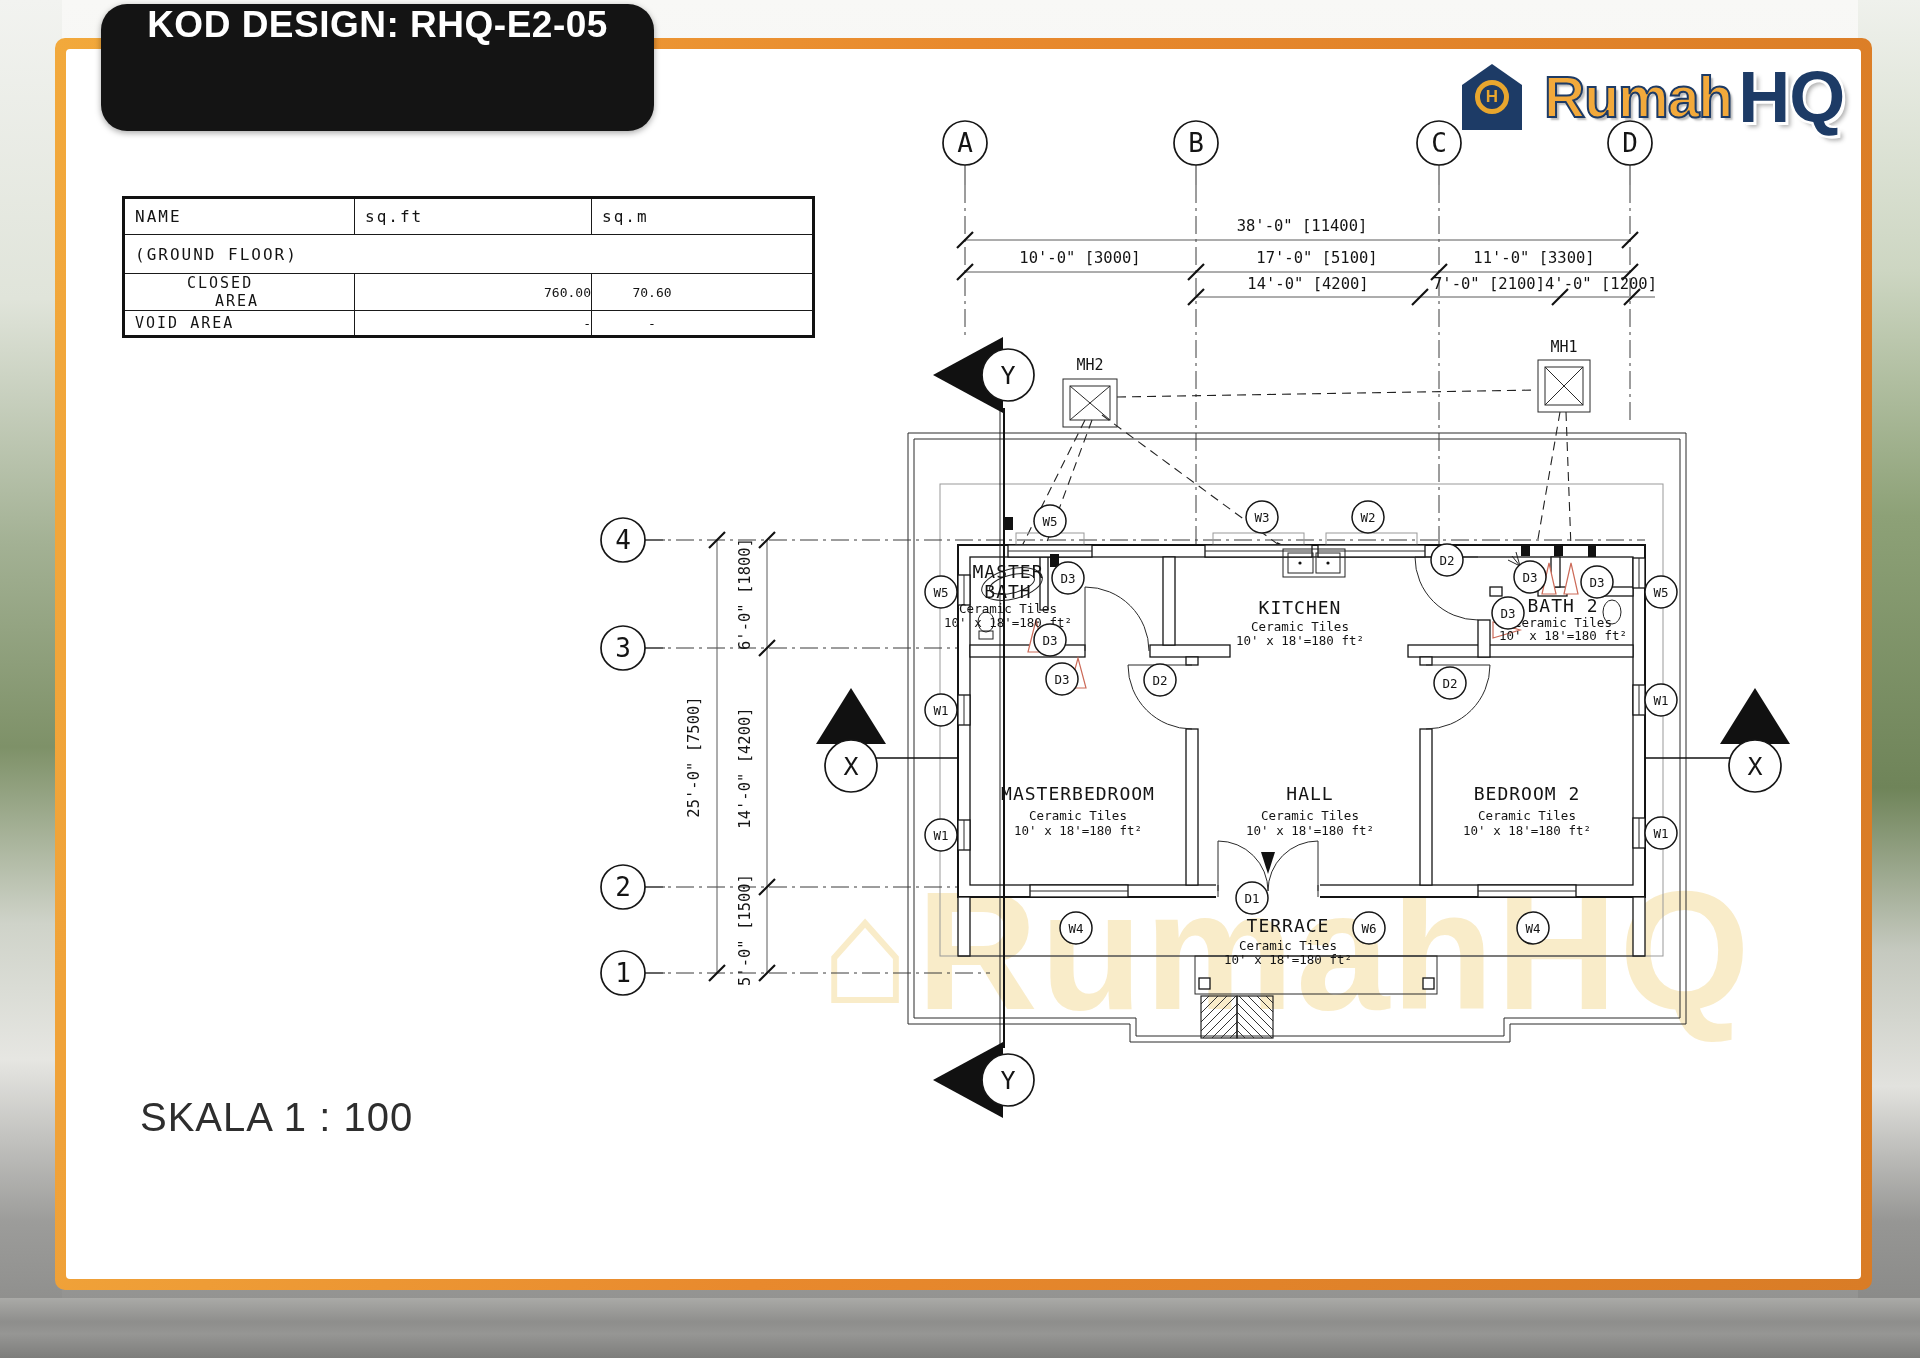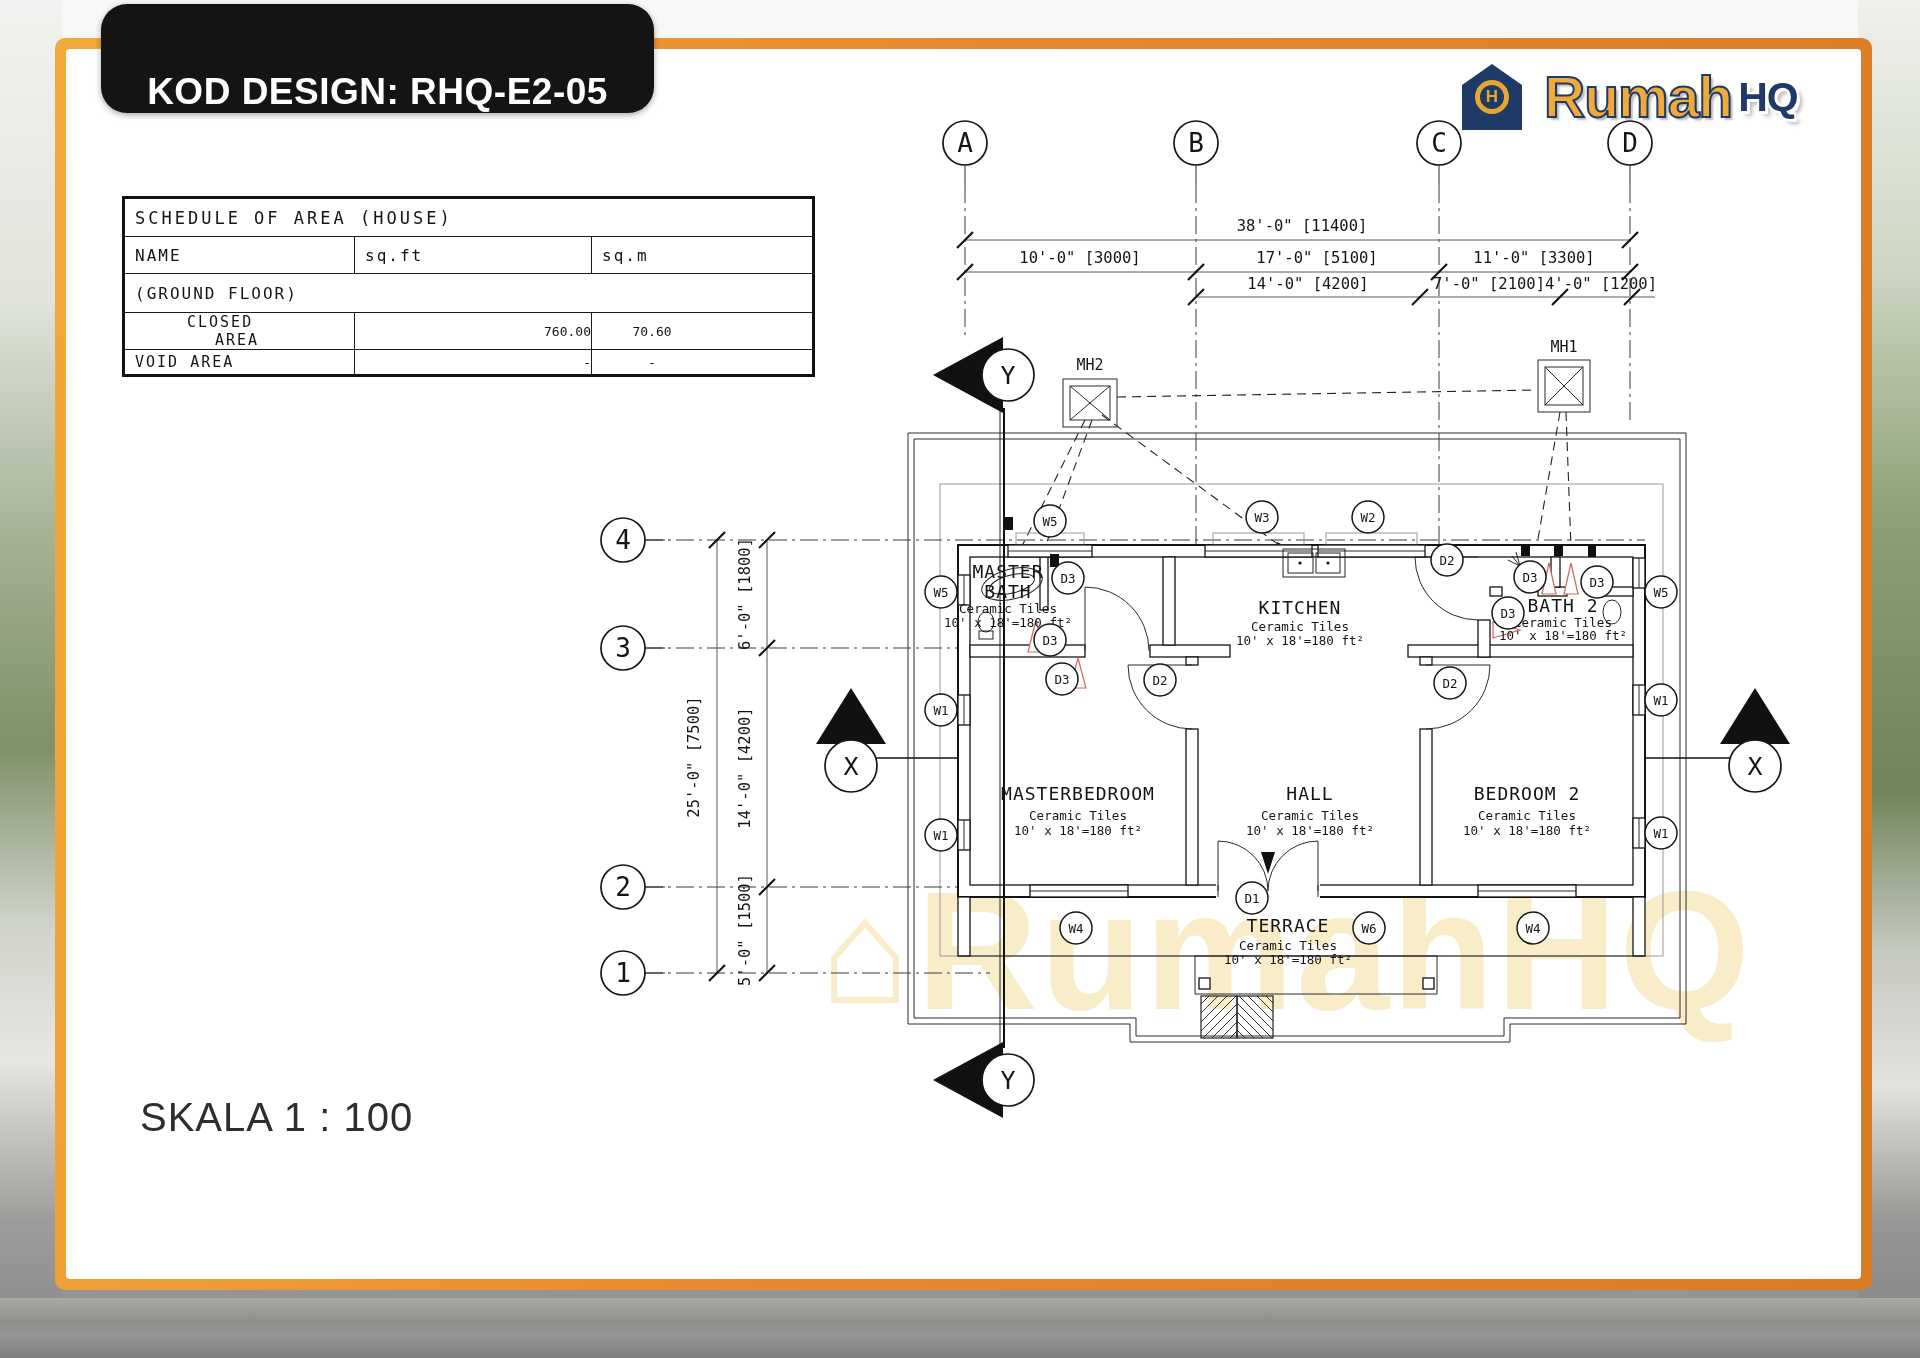--- a/index.html
+++ b/index.html
@@ -12,37 +12,37 @@
   #bg-left{left:0;background:linear-gradient(180deg,#f2f3f0 0%,#e0e4da 22%,#a3b194 40%,#7e9168 55%,#cfd3c9 68%,#e6e6e2 78%,#9c9c9a 90%,#868684 100%);}
   #bg-right{right:0;background:linear-gradient(180deg,#eff1ec 0%,#cdd6c2 20%,#8da177 38%,#6f8459 58%,#c5c9bf 70%,#e2e2de 80%,#969694 90%,#828280 100%);}
   #bg-pavement{position:absolute;left:0;top:1298px;width:1920px;height:60px;
     background:linear-gradient(180deg,#aaaaa7 0%,#8e8e8c 40%,#969694 60%,#7d7d7b 100%);}
   #sheet-frame{
     position:absolute;left:55px;top:38px;width:1817px;height:1252px;border-radius:10px;
     background:linear-gradient(100deg,#f2a93c 0%,#e8892d 45%,#d97c26 100%);
   }
   #sheet{position:absolute;left:11px;top:11px;right:11px;bottom:11px;background:#fff;border-radius:4px;}
   #design-badge{
-    position:absolute;left:101px;top:4px;width:553px;height:109px;border-radius:26px;
-    background:#141414;display:flex;align-items:flex-end;justify-content:center;z-index:30;
+    position:absolute;left:101px;top:4px;width:553px;height:127px;border-radius:26px;
+    background:#141414;display:flex;align-items:flex-start;justify-content:center;z-index:30;
     box-shadow:0 2px 6px rgba(0,0,0,.35);
   }
   #design-badge span{color:#fff;font-size:37px;font-weight:bold;letter-spacing:.5px;}
   
   #logo{position:absolute;left:1462px;top:58px;height:78px;display:flex;align-items:center;z-index:25;}
   #logo-house{
     width:60px;height:66px;background:#1d3b66;position:relative;margin-right:8px;
     clip-path:polygon(50% 0,100% 32%,100% 100%,0 100%,0 32%);
     filter:drop-shadow(2px 2px 0 rgba(255,255,255,.8));
   }
   #logo-ring{position:absolute;left:13px;top:16px;width:24px;height:24px;border:5px solid #e8a62e;border-radius:50%;
     color:#e8a62e;font-size:17px;font-weight:bold;display:flex;align-items:center;justify-content:center;}
   .logo-word-1{font-size:57px;font-weight:800;color:#f2a93b;letter-spacing:-1px;
     -webkit-text-stroke:2px #1d3b66;text-shadow:3px 3px 2px rgba(60,60,60,.35);margin-left:14px;}
-  .logo-word-2{font-size:41px;font-weight:800;color:#1d3b66;letter-spacing:-1px;margin-left:6px;
+  .logo-word-2{font-size:72px;font-weight:800;color:#1d3b66;letter-spacing:-1px;margin-left:6px;
     text-shadow:3px 3px 0 #ffffff,-2px -2px 0 #ffffff,2px -2px 0 #ffffff,-2px 2px 0 #ffffff,5px 5px 4px rgba(60,60,60,.4);}
   
   #schedule{position:absolute;left:122px;top:196px;z-index:20;}
   table.sched{border-collapse:collapse;border:3px solid #111;table-layout:fixed;width:690px;background:#fff;}
   table.sched td{border:1.6px solid #1a1a1a;font-family:"DejaVu Sans Mono",monospace;color:#141414;
     padding:0 0 0 10px;vertical-align:middle;overflow:hidden;}
   td.t-title{font-size:17px;letter-spacing:3px;}
   td.t-head{font-size:16px;letter-spacing:2px;}
   td.t-name{font-size:15px;letter-spacing:2px;}
   td.t-name .l2{display:block;padding-left:28px;}
@@ -110,23 +110,20 @@
 </div>
 
 <div id="schedule">
   <table class="sched">
     <colgroup>
         <col style="width:231px">
         <col style="width:237px">
         <col style="width:222px">
       </colgroup>
     <tbody>
-        <tr style="height:39px">
-          <td colspan="3" class="t-title">SCHEDULE OF AREA (HOUSE)</td>
-        </tr>
     <tr style="height:37px">
       <td class="t-head">NAME</td>
       <td class="t-head">sq.ft</td>
       <td class="t-head">sq.m</td>
     </tr>
     <tr style="height:39px">
           <td colspan="3" class="t-head">(GROUND FLOOR)</td>
         </tr>
     <tr style="height:37px">
       <td class="t-name" style="padding-left:62px"><span>CLOSED</span><span class="l2">AREA</span></td>

